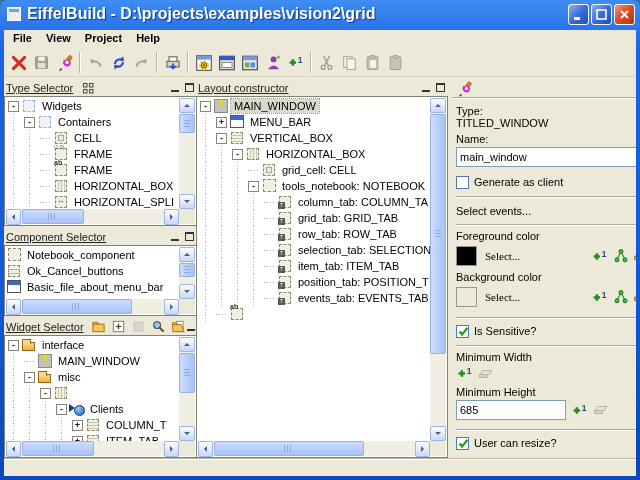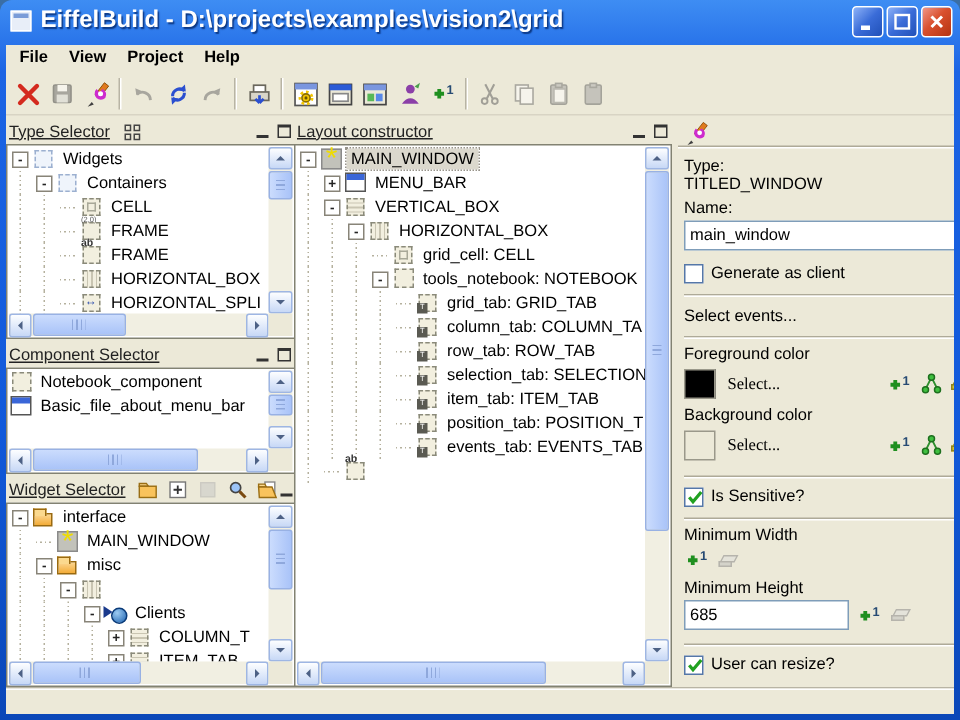--- a/index.html
+++ b/index.html
@@ -364,20 +364,24 @@
             <span class="pmax"></span>
           </span>
       </div>
       <div class="pbody">
         <div class="rows" id="cs-list">
             <div class="trow">
               <div class="ti notebook"></div>
               <div class="tlabel">Notebook_component</div>
             </div>
             <div class="trow">
+              <div class="ti okcancel"></div>
+              <div class="tlabel">Ok_Cancel_buttons</div>
+            </div>
+            <div class="trow">
               <div class="ti menubar"></div>
               <div class="tlabel">Basic_file_about_menu_bar</div>
             </div>
           </div>
         <div class="vsb">
           <span class="sbtn sb-up"></span>
           <span class="vthumb" style="top:16px;height:14px"></span>
           <span class="sbtn sb-down"></span>
         </div>
         <div class="hsb">
@@ -545,30 +549,30 @@
               <div class="ti notebook"></div>
               <div class="tlabel">tools_notebook: NOTEBOOK</div>
             </div>
             <div class="trow">
               <div class="gd"></div>
               <div class="gd"></div>
               <div class="gd"></div>
               <div class="gd"></div>
               <div class="expbox noexp"></div>
               <div class="ti tab"></div>
+              <div class="tlabel">column_tab: COLUMN_TA</div>
+            </div>
+            <div class="trow">
+              <div class="gd"></div>
+              <div class="gd"></div>
+              <div class="gd"></div>
+              <div class="gd"></div>
+              <div class="expbox noexp"></div>
+              <div class="ti tab"></div>
               <div class="tlabel">grid_tab: GRID_TAB</div>
-            </div>
-            <div class="trow">
-              <div class="gd"></div>
-              <div class="gd"></div>
-              <div class="gd"></div>
-              <div class="gd"></div>
-              <div class="expbox noexp"></div>
-              <div class="ti tab"></div>
-              <div class="tlabel">column_tab: COLUMN_TA</div>
             </div>
             <div class="trow">
               <div class="gd"></div>
               <div class="gd"></div>
               <div class="gd"></div>
               <div class="gd"></div>
               <div class="expbox noexp"></div>
               <div class="ti tab"></div>
               <div class="tlabel">row_tab: ROW_TAB</div>
             </div>

